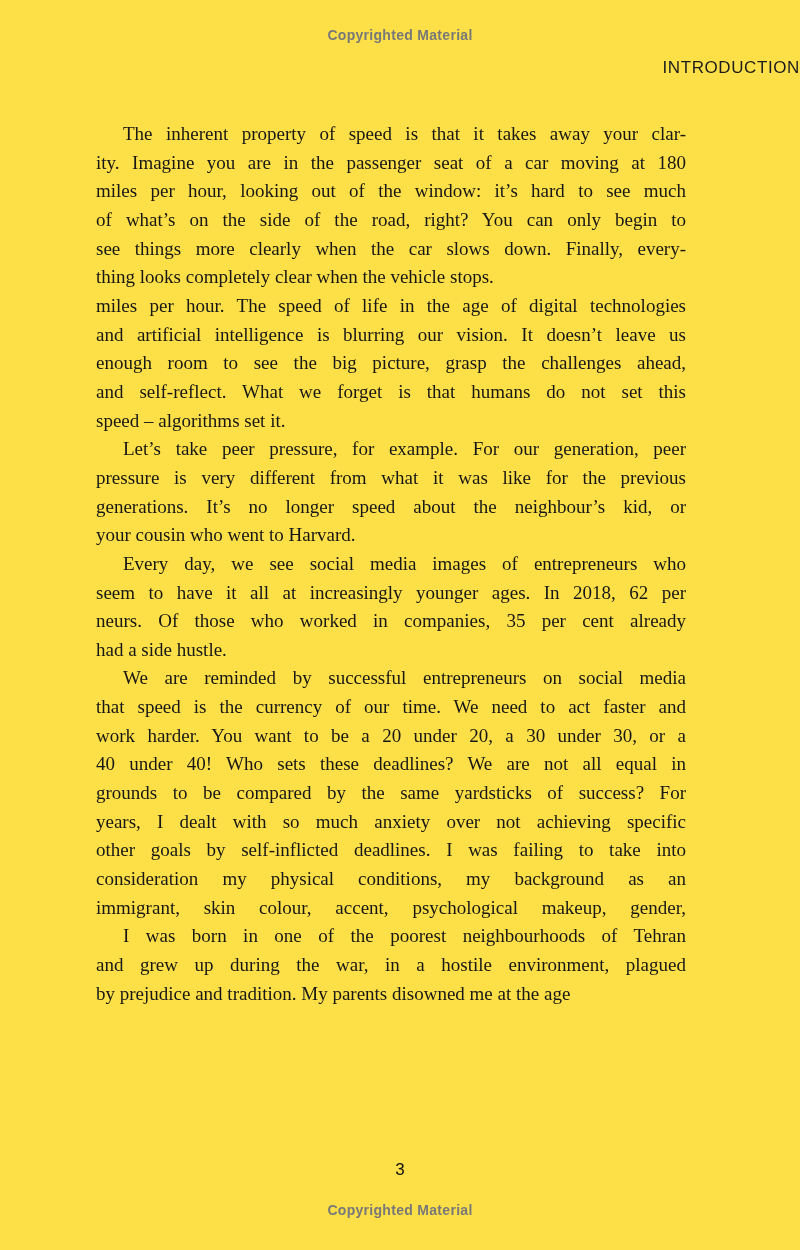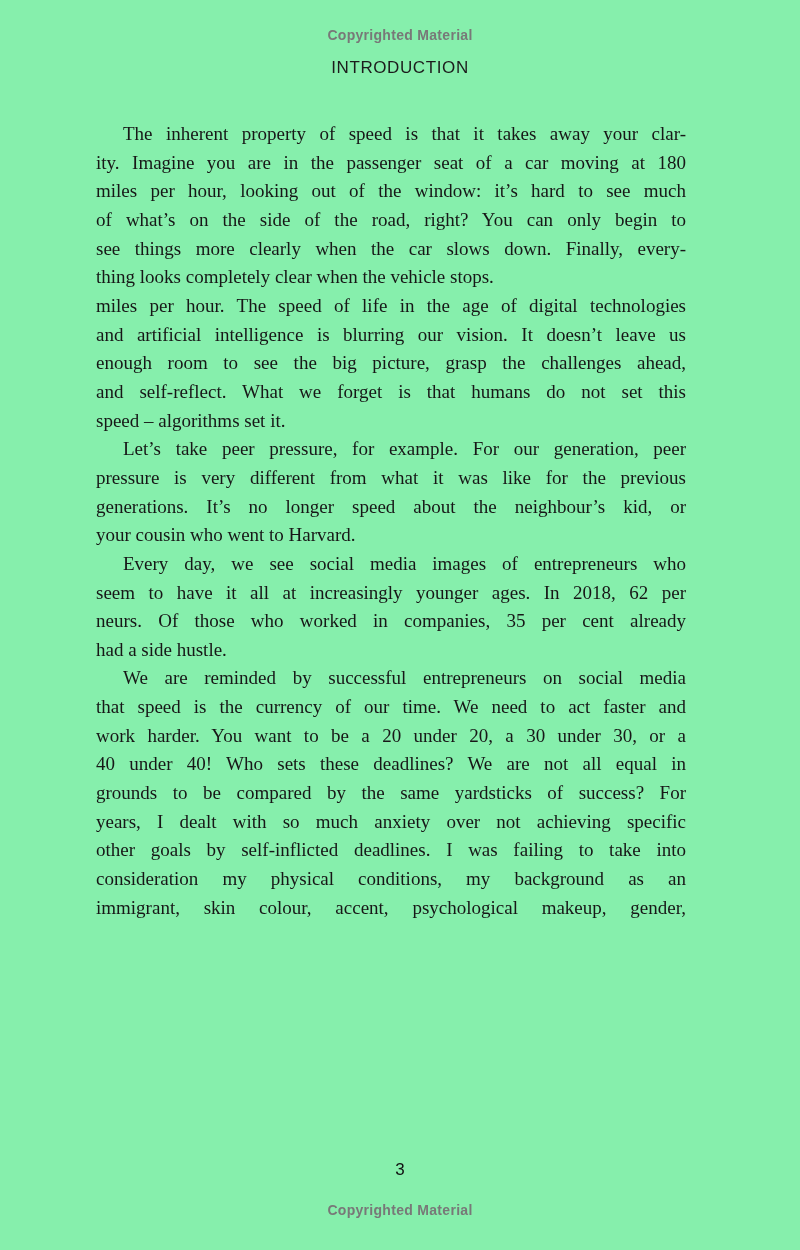--- a/index.html
+++ b/index.html
@@ -1,21 +1,21 @@
 <!DOCTYPE html>
 <html><head>
 <meta charset="utf-8">
 <style>
   html, body { margin: 0; padding: 0; background: #e8e8e8; }
   .page {
     position: relative;
     width: 800px;
     height: 1250px;
     margin: 0 auto;
-    background: #86efac;
+    background: #fde047;
     overflow: hidden;
     font-family: "Liberation Serif", serif;
   }
   .copyright-notice {
     position: absolute;
     left: 0;
     width: 800px;
     text-align: center;
     font-family: "Liberation Sans", sans-serif;
     font-size: 14px;
@@ -24,21 +24,21 @@
     letter-spacing: 0.3px;
   }
   .copyright-top { top: 27px; }
   .copyright-bottom { top: 1202px; }
   .section-heading {
     position: absolute;
     top: 58px;
     left: 0;
     width: 800px;
     margin: 0;
-    text-align: center;
+    text-align: right;
     font-family: "Liberation Sans", sans-serif;
     font-size: 17px;
     font-weight: 500;
     color: #1c1c1c;
     letter-spacing: 0.6px;
   }
   .body-text {
     position: absolute;
     top: 120px;
     left: 96px;
@@ -108,19 +108,24 @@
         <div class="line first">We are reminded by successful entrepreneurs on social media</div>
         <div class="line">that speed is the currency of our time. We need to act faster and</div>
         <div class="line">work harder. You want to be a 20 under 20, a 30 under 30, or a</div>
         <div class="line">40 under 40! Who sets these deadlines? We are not all equal in</div>
         <div class="line">grounds to be compared by the same yardsticks of success? For</div>
         <div class="line">years, I dealt with so much anxiety over not achieving specific</div>
         <div class="line">other goals by self-inflicted deadlines. I was failing to take into</div>
         <div class="line">consideration my physical conditions, my background as an</div>
         <div class="line">immigrant, skin colour, accent, psychological makeup, gender,</div>
       </div>
+      <div class="para">
+        <div class="line first">I was born in one of the poorest neighbourhoods of Tehran</div>
+        <div class="line">and grew up during the war, in a hostile environment, plagued</div>
+        <div class="line last">by prejudice and tradition. My parents disowned me at the age</div>
+      </div>
     </div>
 
   <div class="page-number">3</div>
 
   <div class="copyright-notice copyright-bottom">Copyrighted Material</div>
 
 </div>
 
 </body></html>

